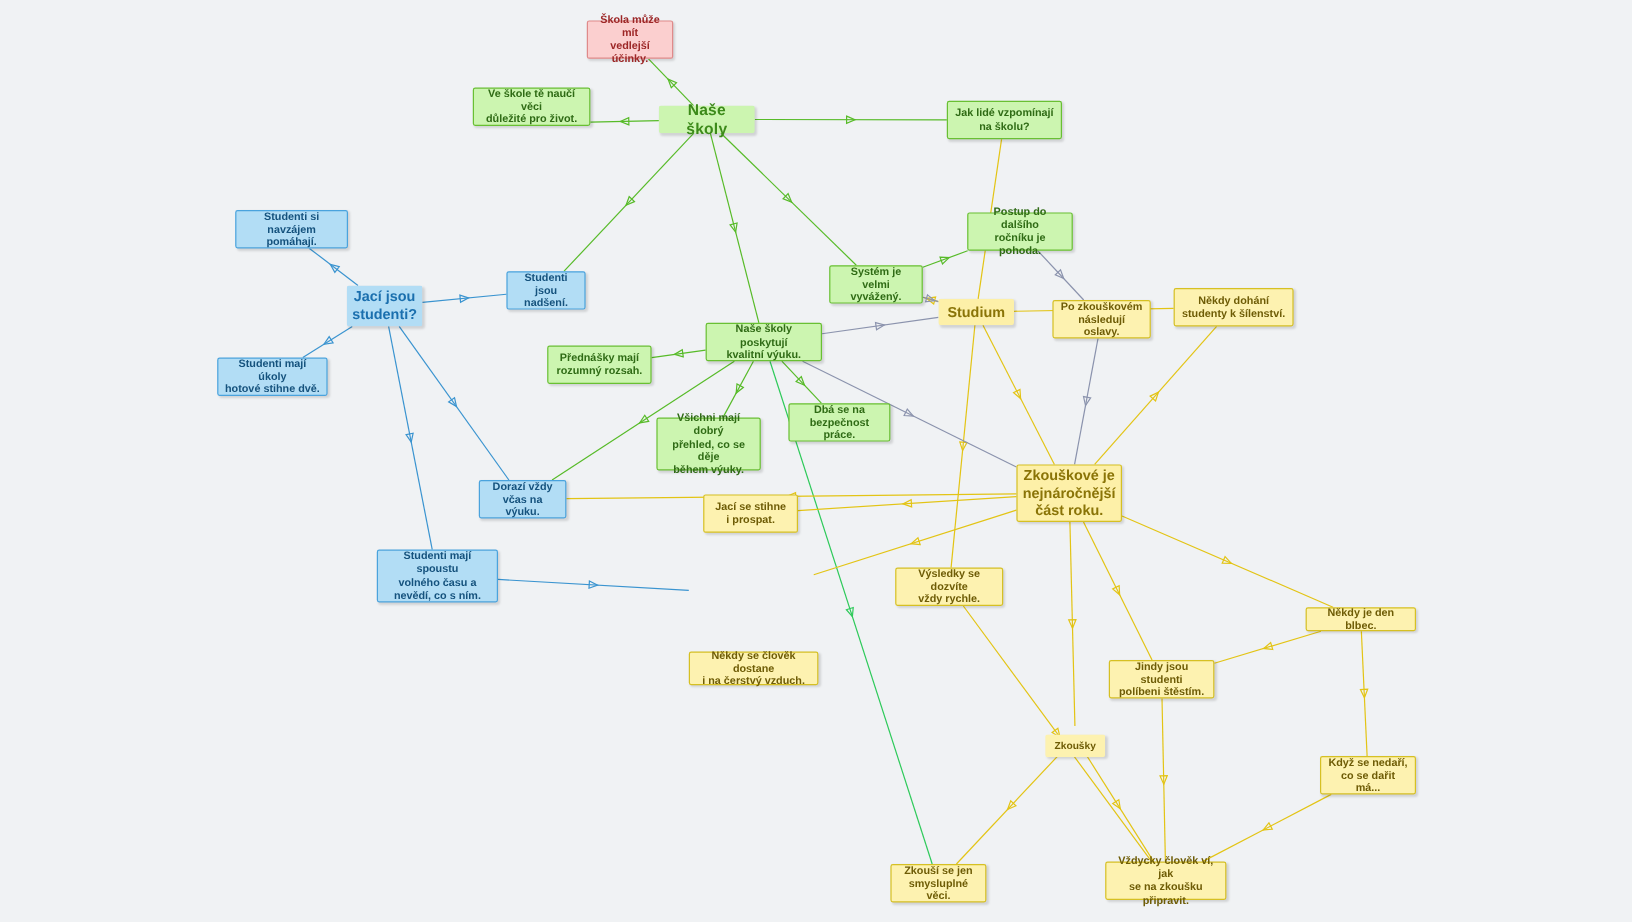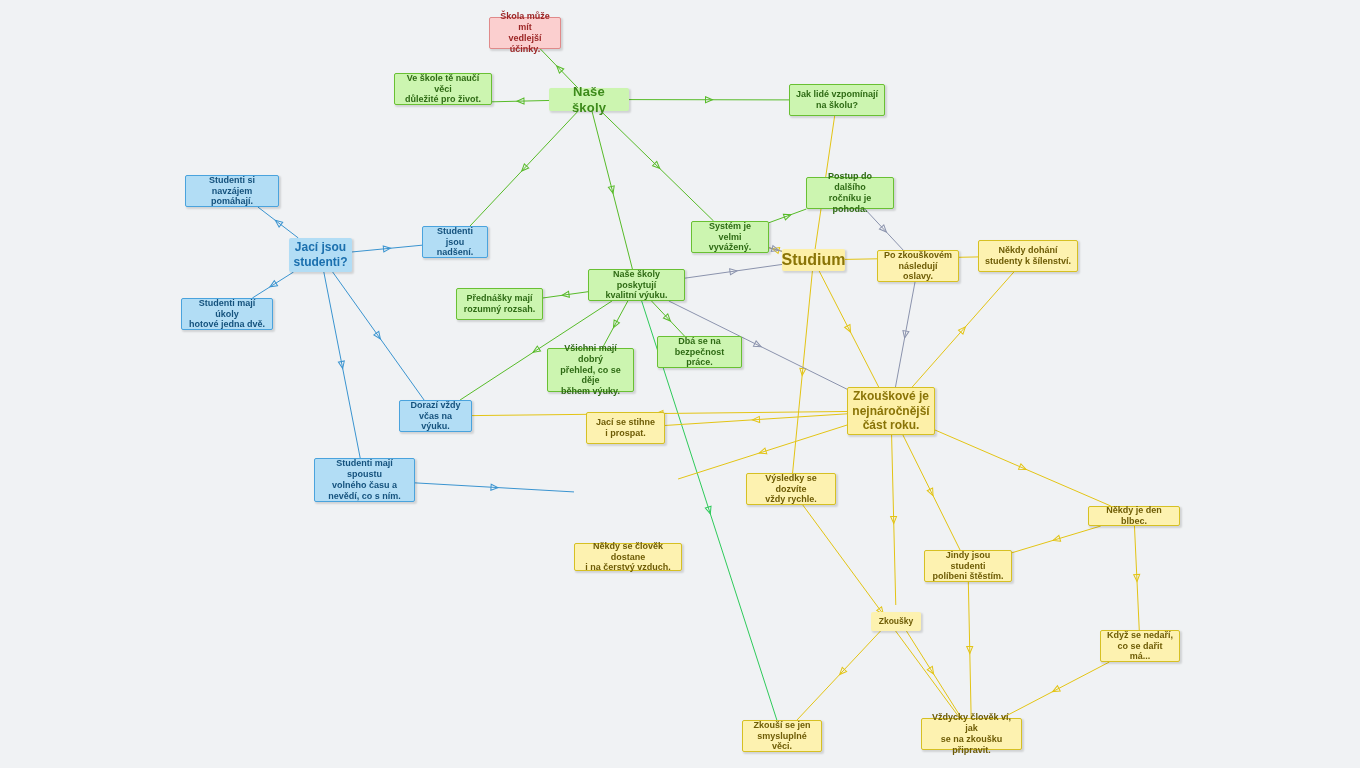--- a/index.html
+++ b/index.html
@@ -69,21 +69,21 @@
     background: #fdf2b0;
     border: 1px solid #d6c023;
     color: #6e5c06;
     font-size: 9px;
     font-weight: bold;
   }
   .n-yellow-root {
     background: #fdf0a8;
     border: 1px solid transparent;
     color: #8a7407;
-    font-size: 16px;
+    font-size: 12px;
     font-weight: bold;
   }
   .n-yellow-big {
     background: #fdf0a8;
     border: 1px solid #d6c023;
     color: #8a7407;
     font-size: 12px;
     font-weight: bold;
   }
   .n-yellow-sub {
@@ -276,39 +276,39 @@
         <path d="M -3.5 -3 L 3.5 0 L -3.5 3 Z" fill="none" stroke="#8b93ad" stroke-width="1" transform="translate(757.9087301587301,345.10805500982315) rotate(26.339478407443945)"></path>
       </g>
     </svg>
 <div class="node n-pink" style="left: 489px; top: 17px; width: 72px; height: 32px;">Škola může mít
 vedlejší účinky.</div>
     <div class="node n-green" style="left: 394px; top: 73px; width: 98px; height: 32px;">Ve škole tě naučí věci
 důležité pro život.</div>
     <div class="node n-green-root" style="left: 549px; top: 88px; width: 80px; height: 23px;">Naše školy</div>
     <div class="node n-green" style="left: 789px; top: 84px; width: 96px; height: 32px;">Jak lidé vzpomínají
 na školu?</div>
-    <div class="node n-blue" style="left: 185px; top: 175px; width: 94px; height: 32px;">Studenti si
+    <div class="node n-blue" style="left: 196px; top: 175px; width: 94px; height: 32px;">Studenti si
 navzájem pomáhají.</div>
     <div class="node n-green" style="left: 806px; top: 177px; width: 88px; height: 32px;">Postup do dalšího
 ročníku je pohoda.</div>
     <div class="node n-blue" style="left: 422px; top: 226px; width: 66px; height: 32px;">Studenti jsou
 nadšení.</div>
     <div class="node n-green" style="left: 691px; top: 221px; width: 78px; height: 32px;">Systém je velmi
 vyvážený.</div>
     <div class="node n-blue-root" style="left: 289px; top: 238px; width: 63px; height: 34px;">Jací jsou
 studenti?</div>
     <div class="node n-yellow-root" style="left: 782px; top: 249px; width: 63px; height: 22px;">Studium</div>
     <div class="node n-yellow" style="left: 877px; top: 250px; width: 82px; height: 32px;">Po zkouškovém
 následují oslavy.</div>
     <div class="node n-yellow" style="left: 978px; top: 240px; width: 100px; height: 32px;">Někdy dohání
 studenty k šílenství.</div>
     <div class="node n-green" style="left: 588px; top: 269px; width: 97px; height: 32px;">Naše školy poskytují
 kvalitní výuku.</div>
     <div class="node n-blue" style="left: 181px; top: 298px; width: 92px; height: 32px;">Studenti mají úkoly
-hotové jedna dvě.</div>
+hotové stihne dvě.</div>
     <div class="node n-green" style="left: 456px; top: 288px; width: 87px; height: 32px;">Přednášky mají
 rozumný rozsah.</div>
     <div class="node n-green" style="left: 657px; top: 336px; width: 85px; height: 32px;">Dbá se na
 bezpečnost práce.</div>
     <div class="node n-green" style="left: 547px; top: 348px; width: 87px; height: 44px;">Všichni mají dobrý
 přehled, co se děje
 během výuky.</div>
     <div class="node n-yellow-big" style="left: 847px; top: 387px; width: 88px; height: 48px;">Zkouškové je
 nejnáročnější
 část roku.</div>

